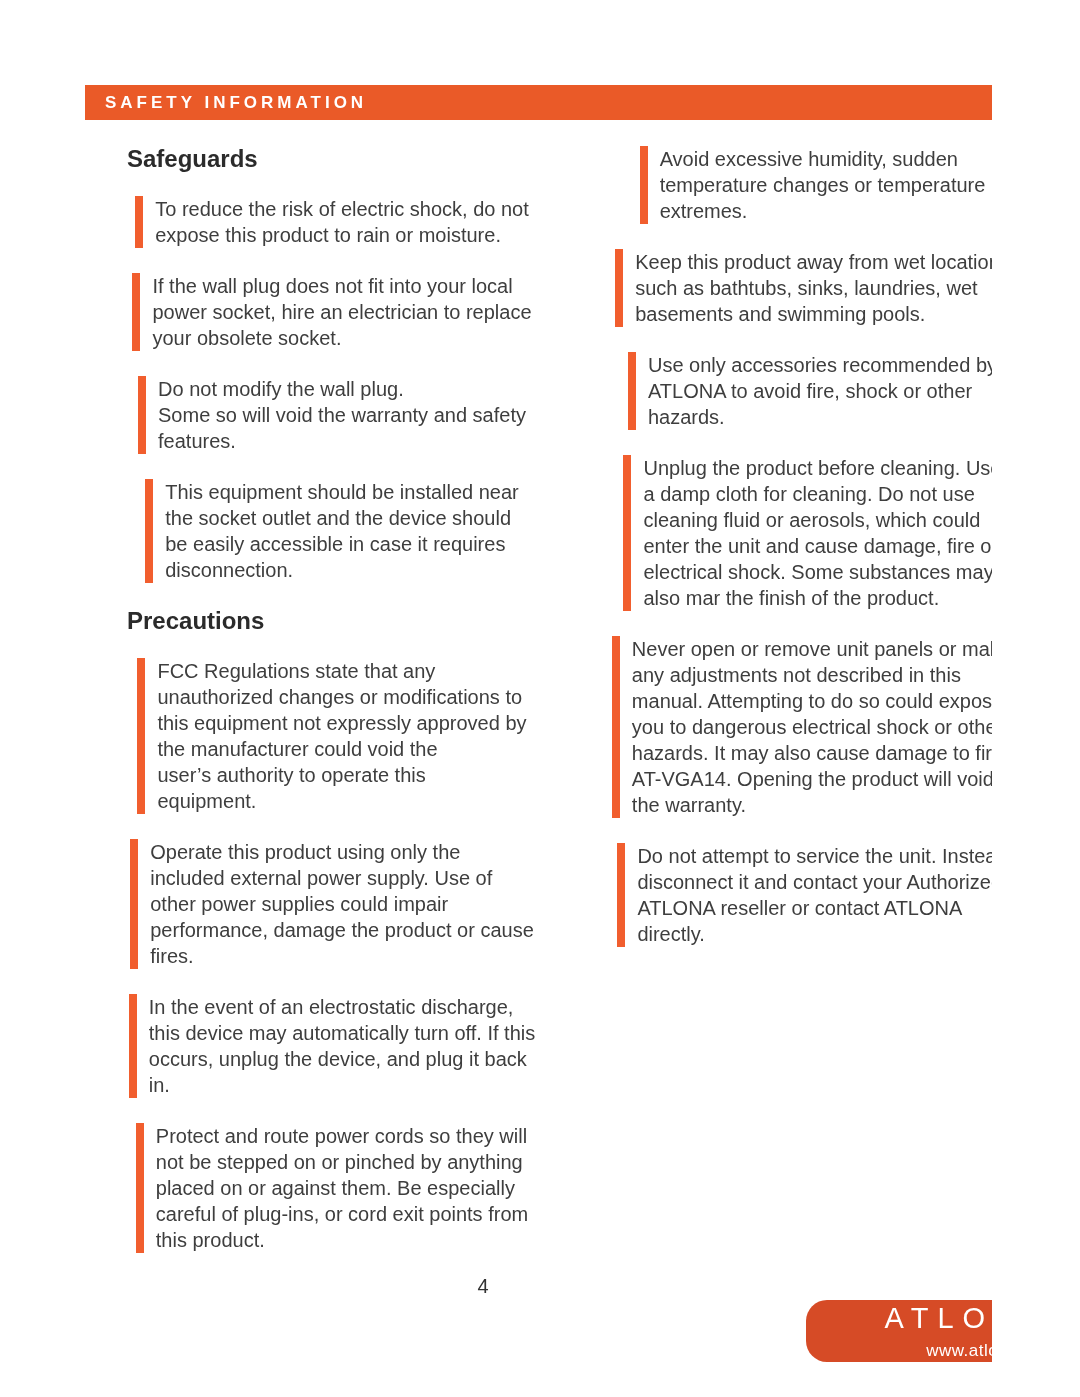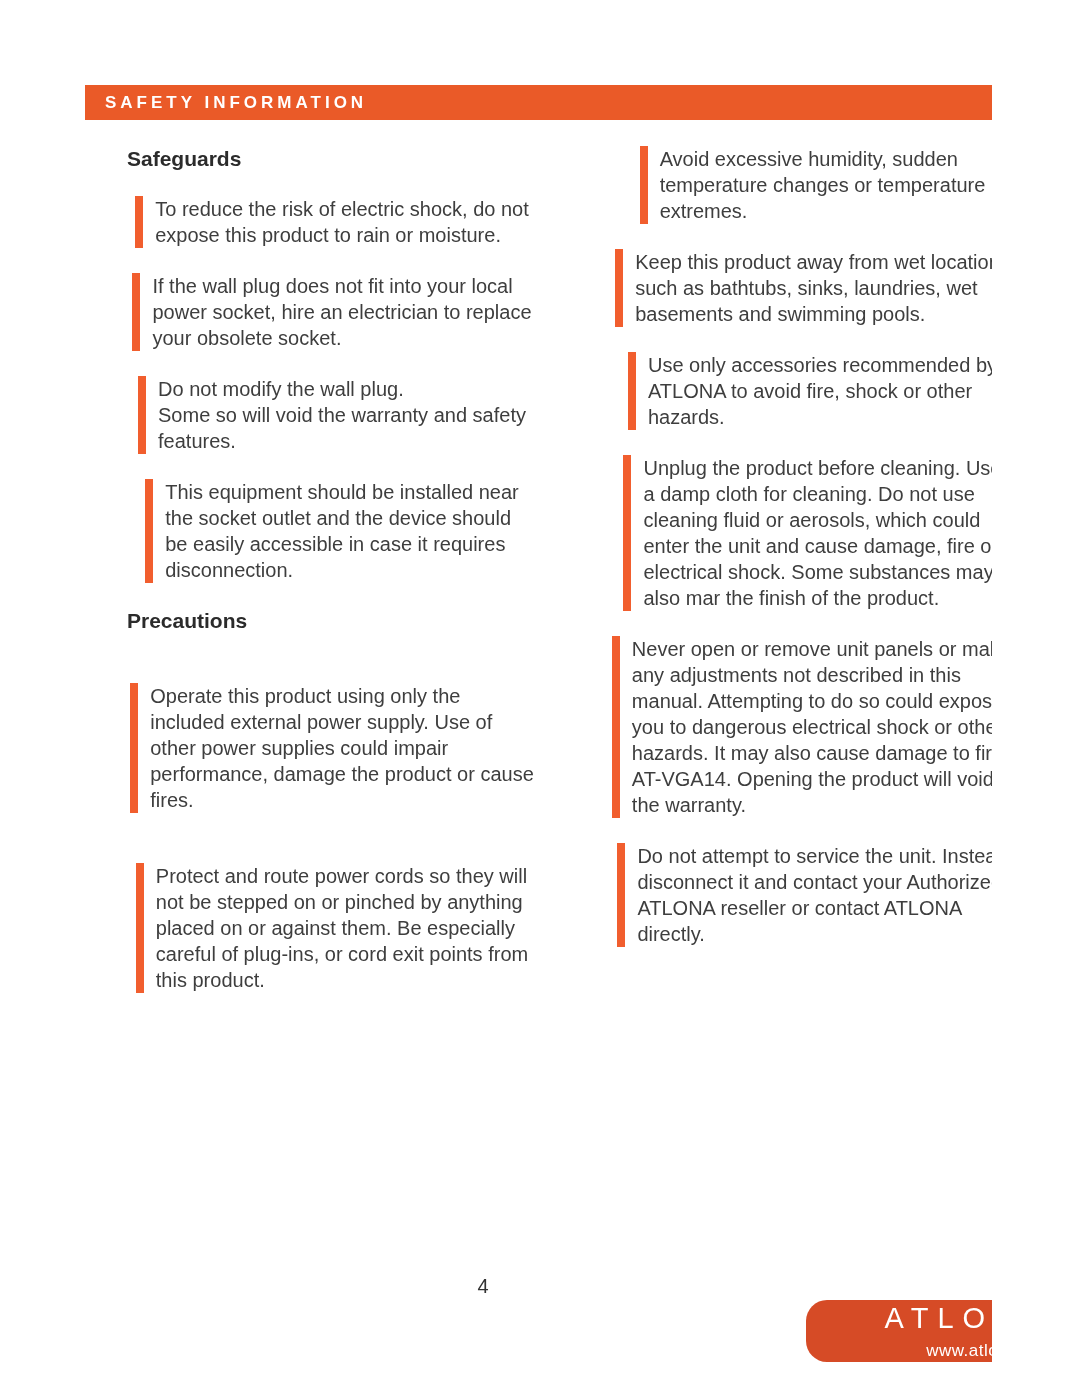--- a/index.html
+++ b/index.html
@@ -35,21 +35,21 @@
   }
   .content {
     position: absolute;
     left: 107px; top: 146px;
     display: flex;
   }
   .col { display: block; }
   .col-left  { width: 450px; margin-right: 8px; }
   .col-right { width: 495px; }
   .heading {
-    font-size: 21px;
+    font-size: 24px;
     font-weight: bold;
     color: var(--heading-text);
     margin: 0 0 24px 20px;
     line-height: 26px;
   }
   .para { display: flex; margin: 0 0 25px 0; justify-content: center; }
   .bar {
     flex: 0 0 8px;
     background: var(--accent-bar);
     margin-right: 12px;
@@ -134,31 +134,41 @@
         <div class="para">
           <span class="bar"></span>
           <p class="ptext">This equipment should be installed near
 the socket outlet and the device should
 be easily accessible in case it requires
 disconnection.</p>
         </div>
         <h2 class="heading">Precautions</h2>
         <div class="para">
           <span class="bar"></span>
+          <p class="ptext">FCC Regulations state that any
+unauthorized changes or modifications to
+this equipment not expressly approved by
+the manufacturer could void the
+user’s authority to operate this
+equipment.</p>
         </div>
         <div class="para">
           <span class="bar"></span>
           <p class="ptext">Operate this product using only the
 included external power supply. Use of
 other power supplies could impair
 performance, damage the product or cause
 fires.</p>
         </div>
         <div class="para">
           <span class="bar"></span>
+          <p class="ptext">In the event of an electrostatic discharge,
+this device may automatically turn off. If this
+occurs, unplug the device, and plug it back
+in.</p>
         </div>
         <div class="para">
           <span class="bar"></span>
           <p class="ptext">Protect and route power cords so they will
 not be stepped on or pinched by anything
 placed on or against them. Be especially
 careful of plug-ins, or cord exit points from
 this product.</p>
         </div>
       </div>

